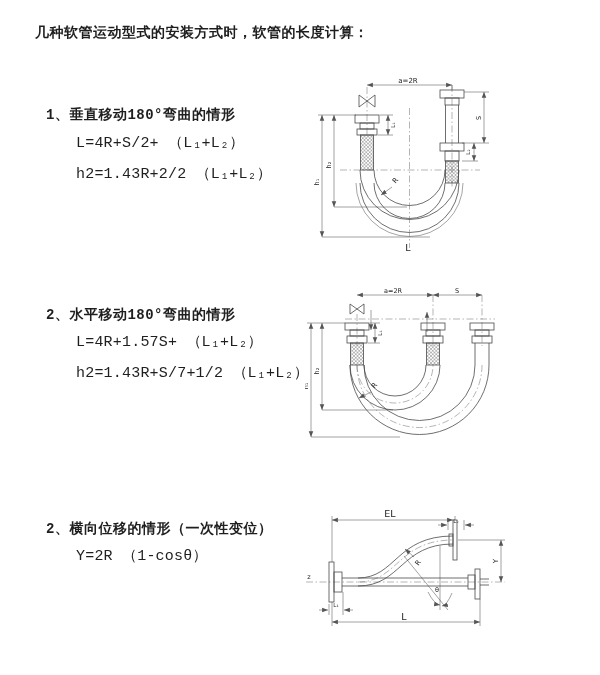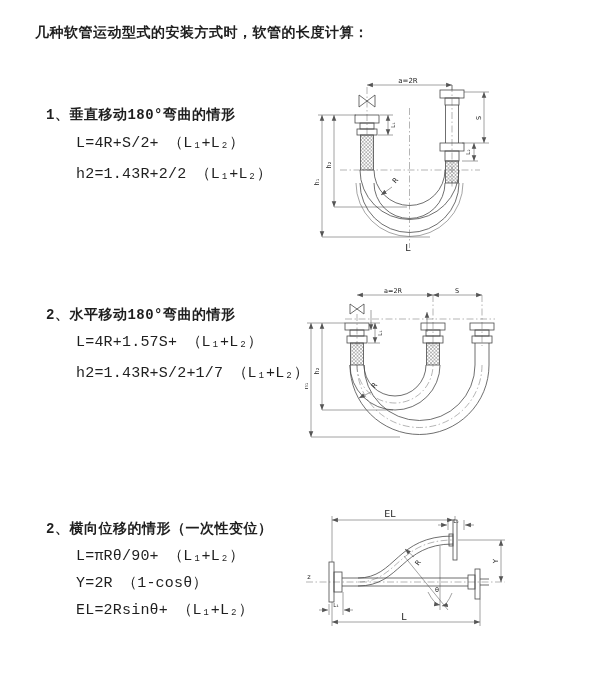--- a/index.html
+++ b/index.html
@@ -29,28 +29,26 @@
 
 <div class="abs heading" style="left:46px;top:106px">1、垂直移动180°弯曲的情形</div>
 <div class="abs formulas lh31" style="left:76px;top:128px">
   <div class="f">L=4R+S/2+ （L₁+L₂）</div>
   <div class="f">h2=1.43R+2/2 （L₁+L₂）</div>
 </div>
 
 <div class="abs heading" style="left:46px;top:306px">2、水平移动180°弯曲的情形</div>
 <div class="abs formulas lh31" style="left:76px;top:327px">
   <div class="f">L=4R+1.57S+ （L₁+L₂）</div>
-  <div class="f">h2=1.43R+S/2+1/7 （L₁+L₂）</div>
+  <div class="f">h2=1.43R+S/7+1/2 （L₁+L₂）</div>
 </div>
 
 <div class="abs heading" style="left:46px;top:520px">2、横向位移的情形（一次性变位）</div>
 <div class="abs formulas lh27" style="left:76px;top:543px">
-  <div class="f">L=πRθ/90+ （L₁+L₂）</div>
   <div class="f">Y=2R （1-cosθ）</div>
-  <div class="f">EL=2Rsinθ+ （L₁+L₂）</div>
   </div>
 
 <svg class="diag" style="left:312px;top:70px" width="276" height="192" viewBox="0 0 276 192">
   <defs>
     <marker id="ar1" viewBox="0 0 10 10" refX="9" refY="5" markerWidth="6.5" markerHeight="6.5" markerUnits="userSpaceOnUse" orient="auto-start-reverse">
       <path d="M0,1.5 L9,5 L0,8.5 Z" style="fill:#555;stroke:none"></path>
     </marker>
     <pattern id="ht1" width="3.5" height="3.5" patternUnits="userSpaceOnUse">
       <path d="M0,3.5 L3.5,0 M0,0 L3.5,3.5" style="stroke:#787878;stroke-width:0.5;fill:none"></path>
     </pattern>

